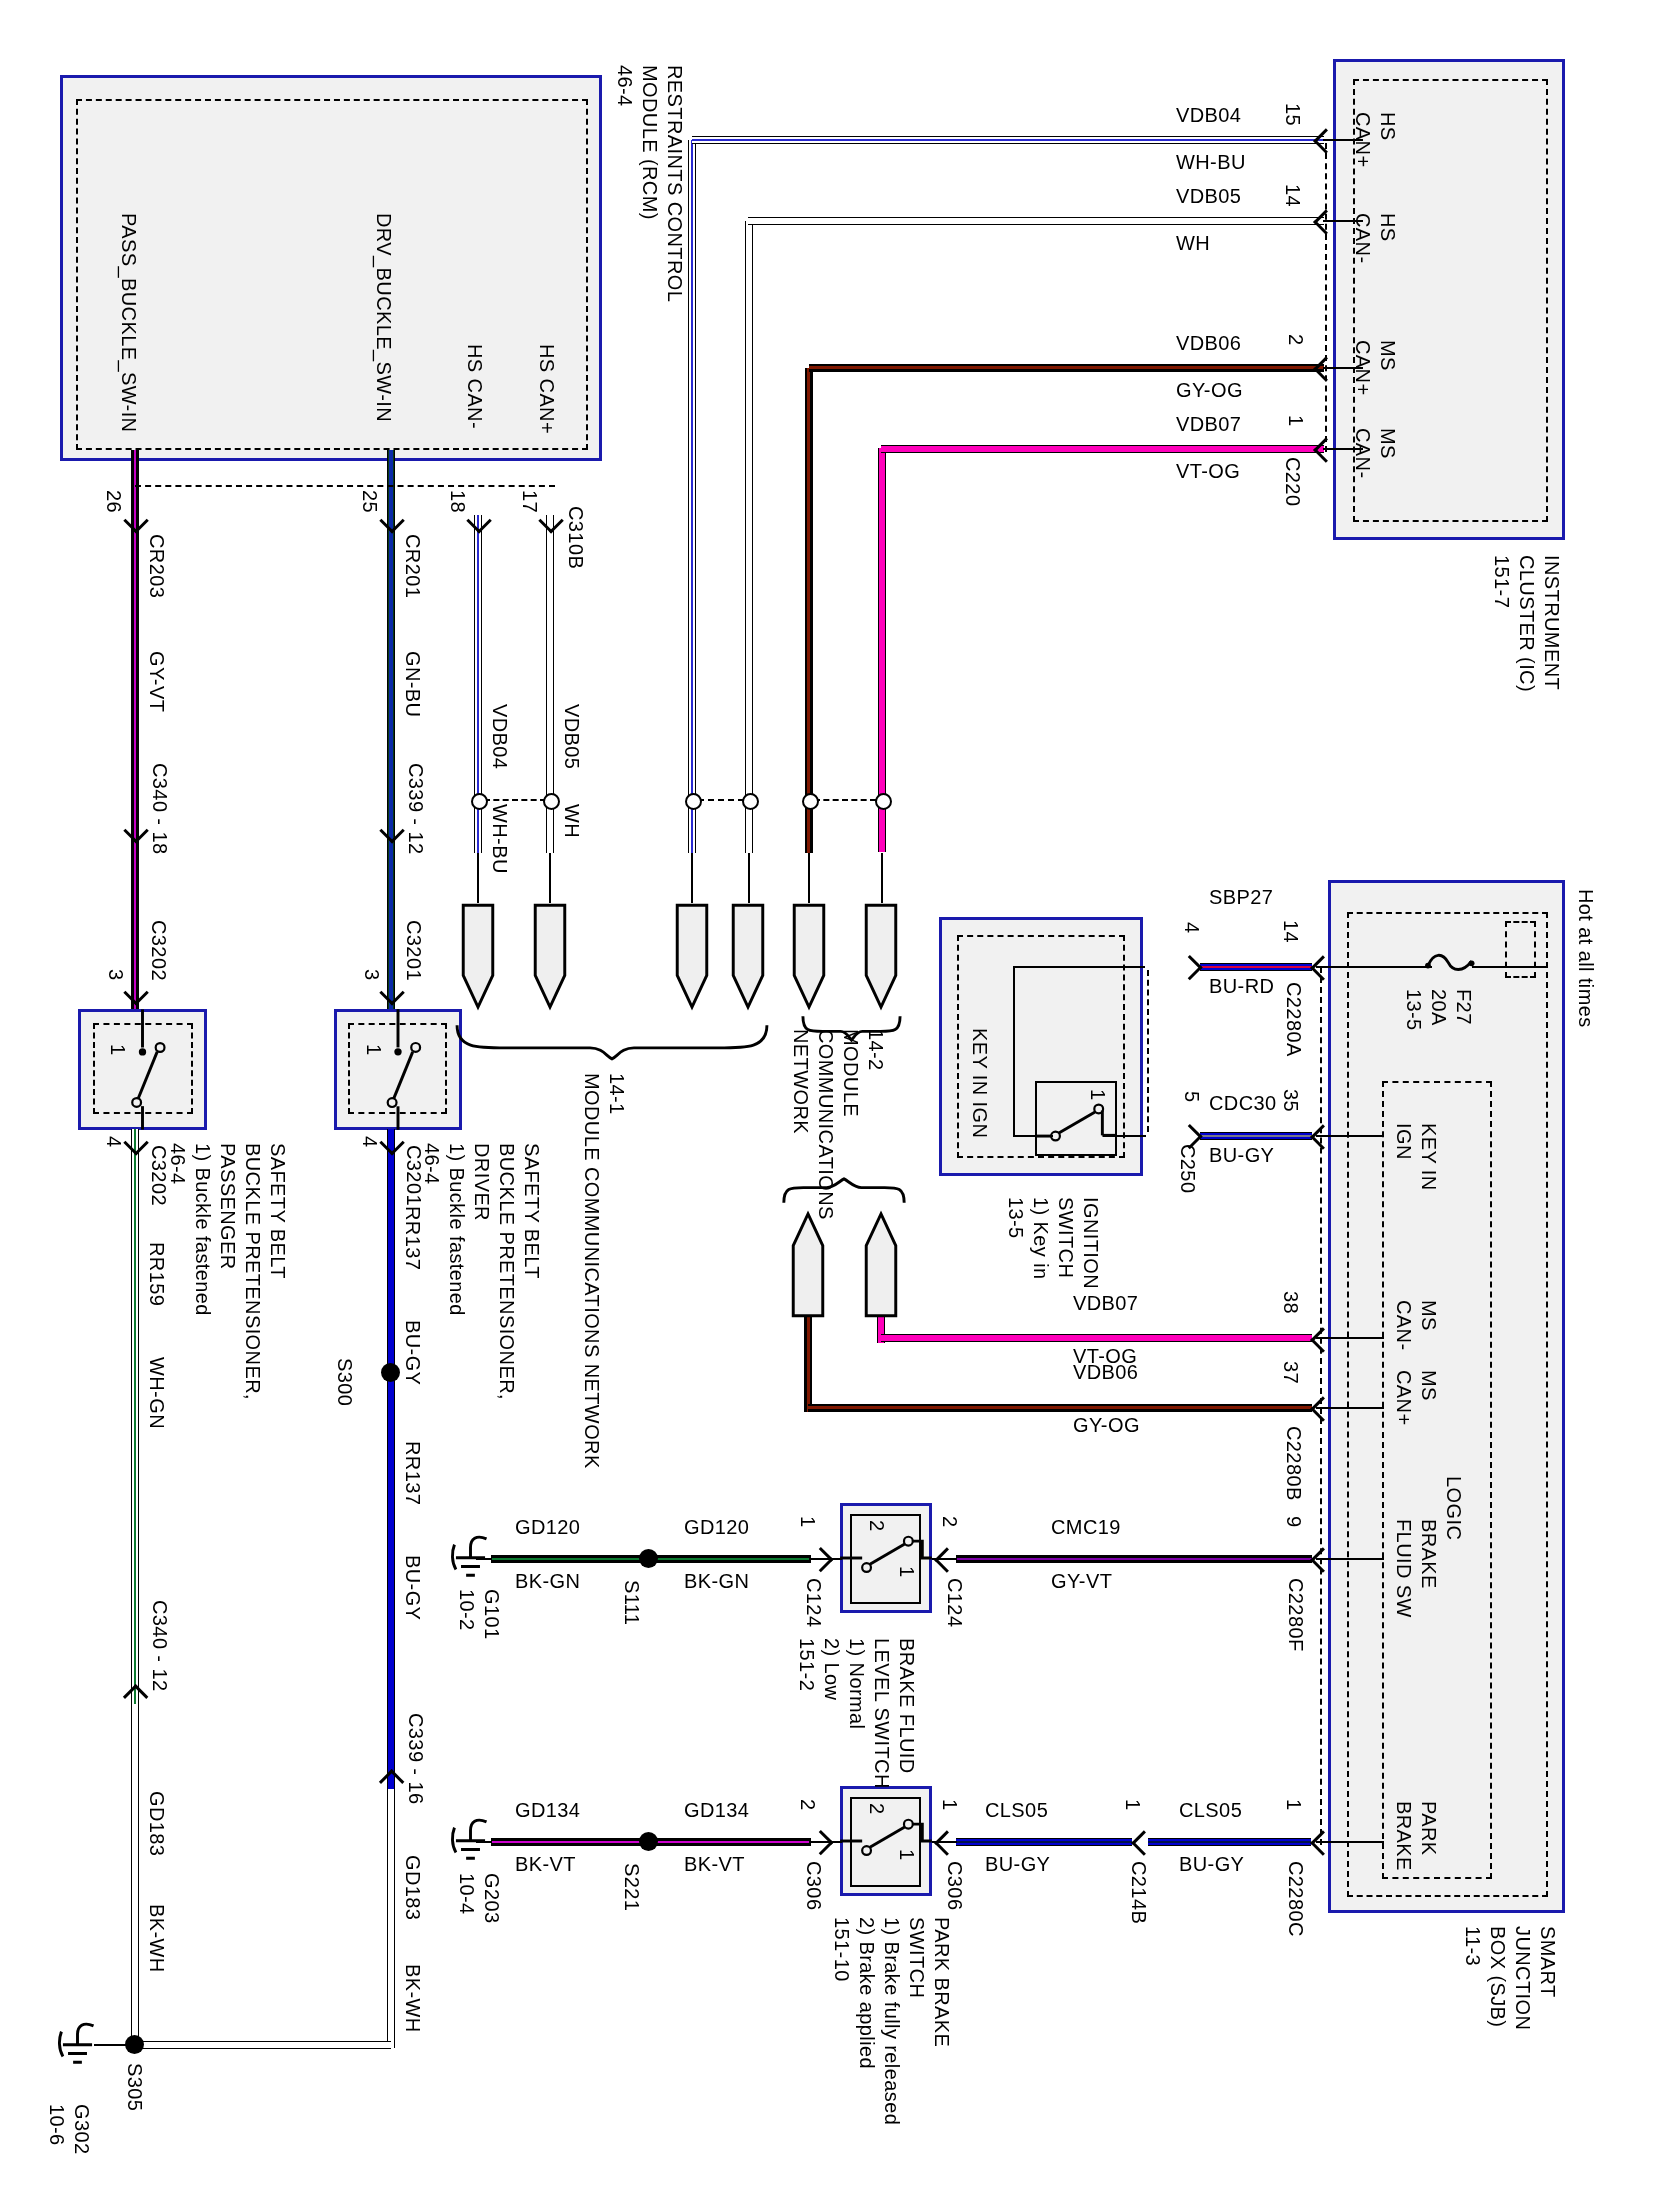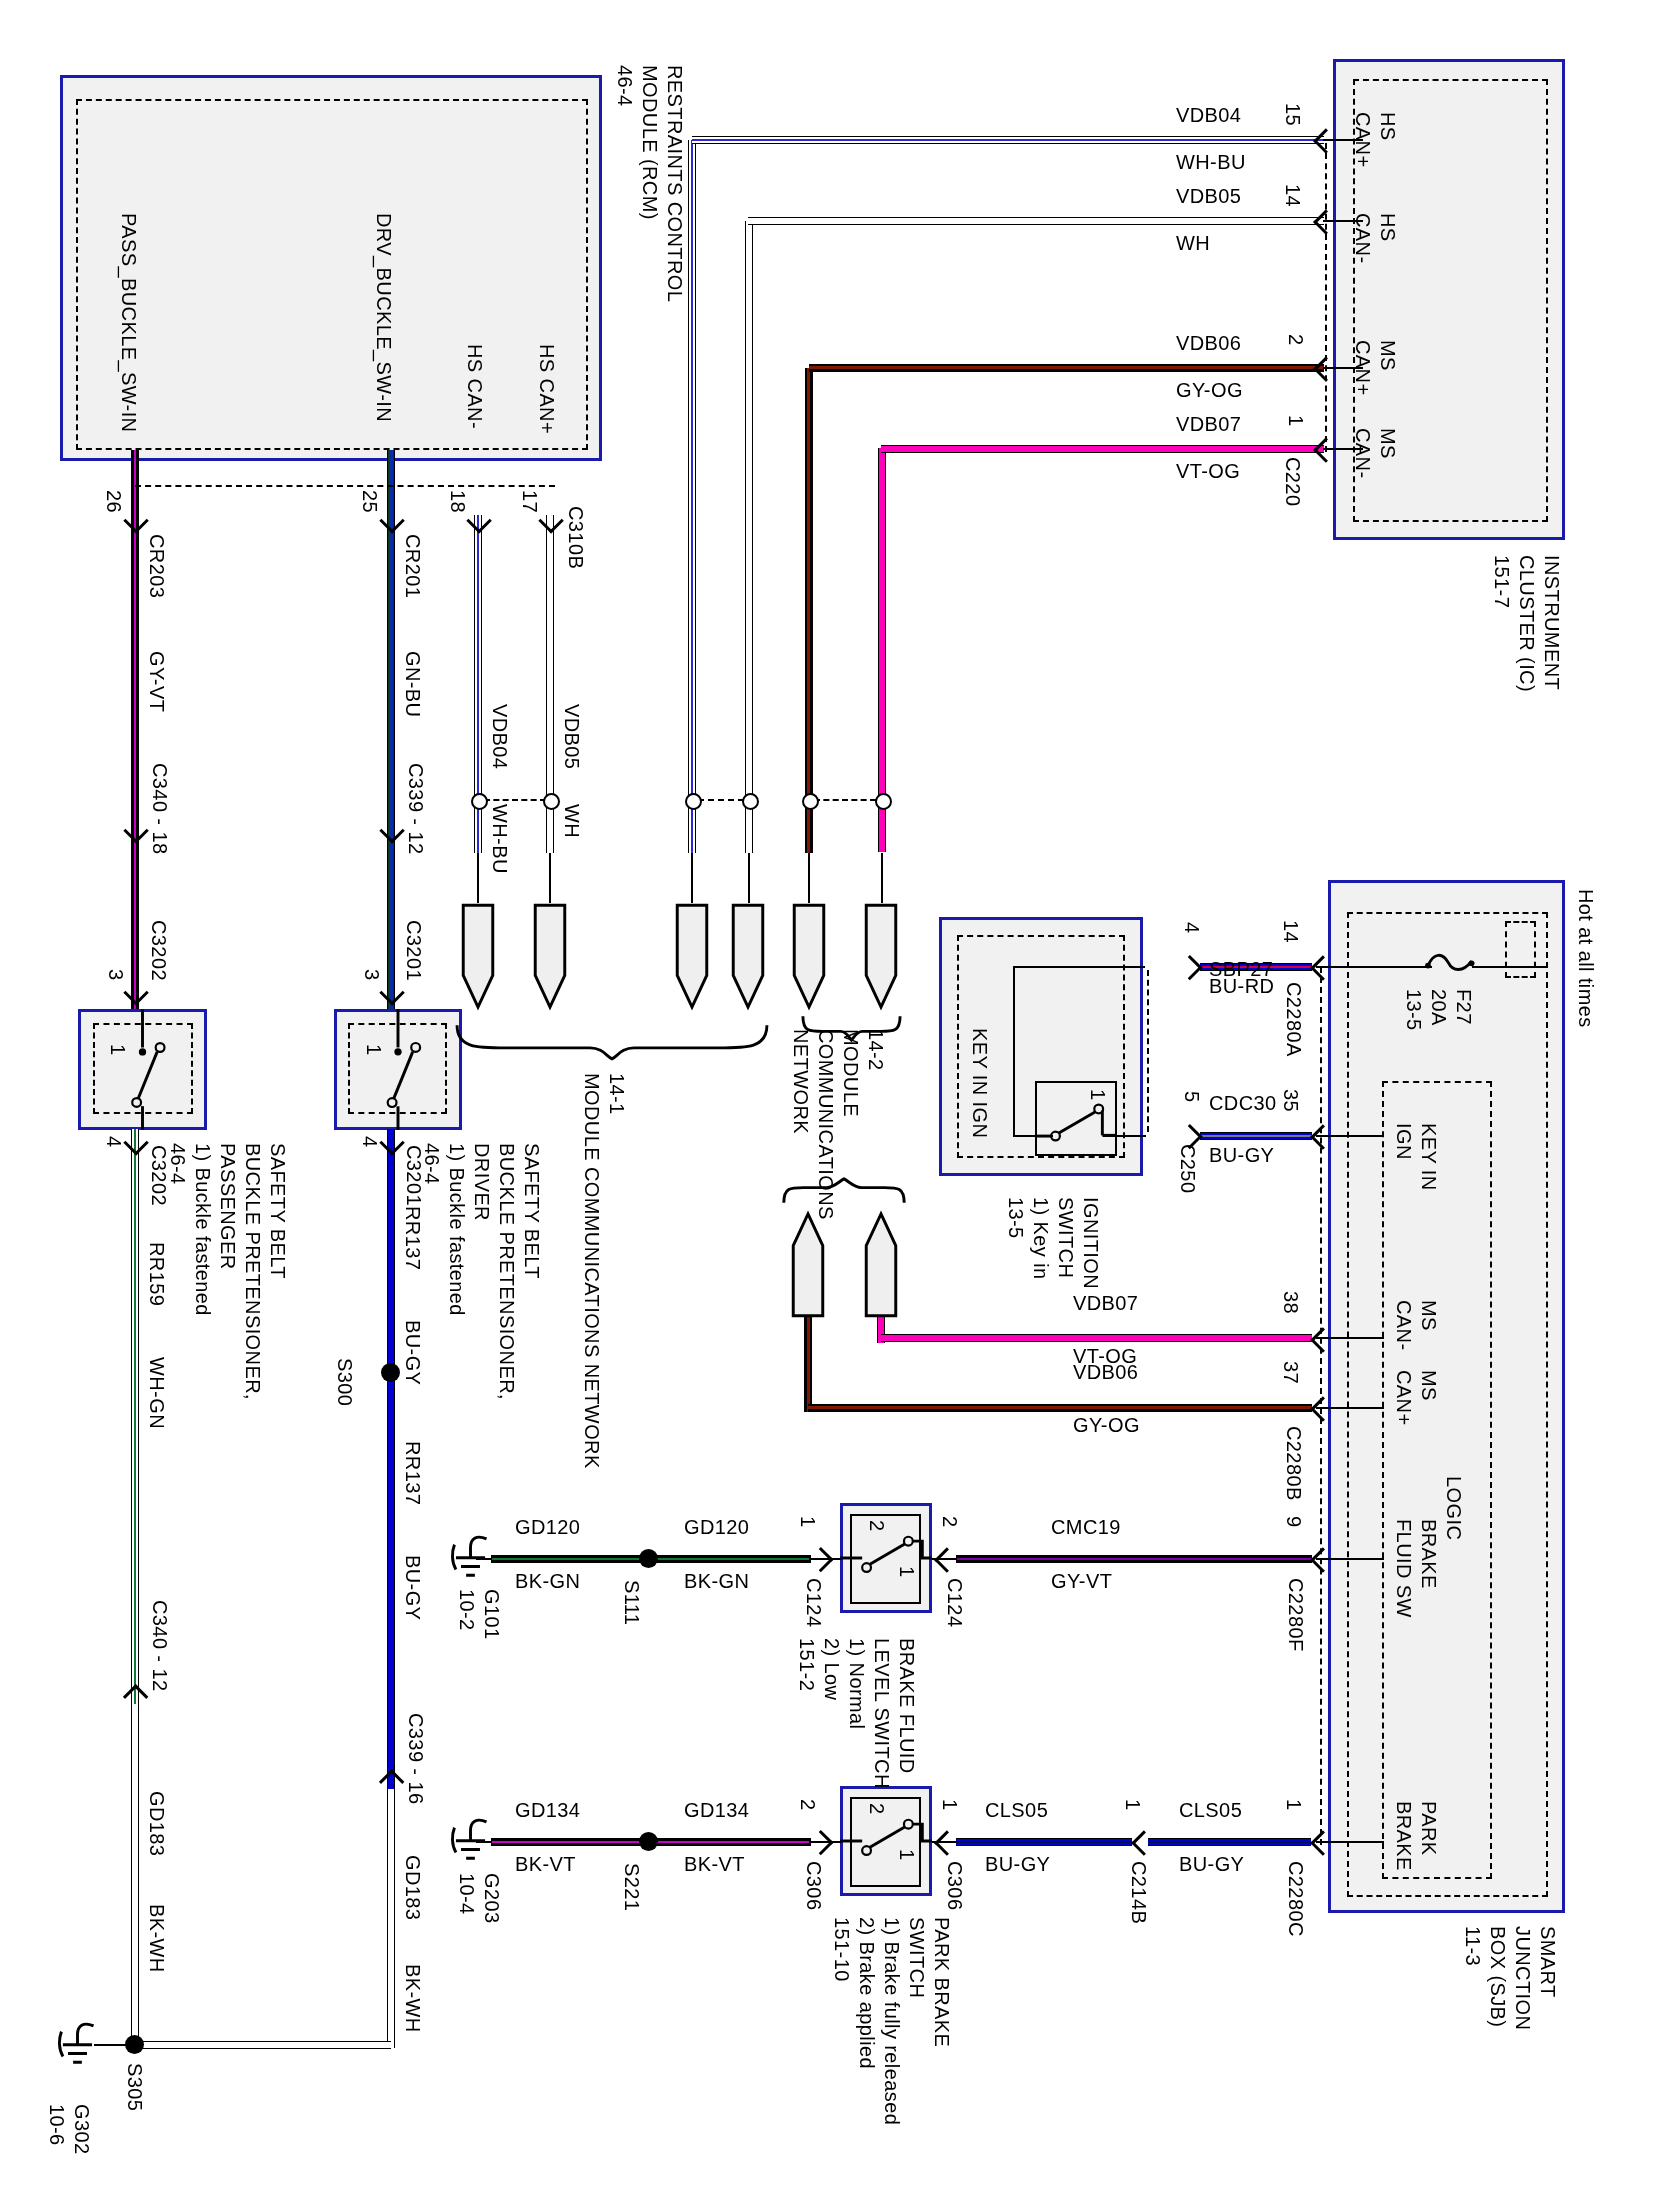--- a/index.html
+++ b/index.html
@@ -362,21 +362,21 @@
   <div class="vl" style="left:967px;top:1028px">KEY IN IGN</div>
   <div class="vl" style="left:1085px;top:1089px">1</div>
   <div class="vl" style="left:1179px;top:922px">4</div>
   <div class="vl" style="left:1179px;top:1091px">5</div>
   <div class="vl" style="left:1175px;top:1144px">C250</div>
   <div class="vl" style="right:551px;top:1197px">IGNITION
 SWITCH
 1) Key in
 13-5</div>
 
-  <div class="hl" style="left:1209px;top:958px">SBP27</div>
+  <div class="hl" style="left:1209px;top:886px">SBP27</div>
   <div class="hl" style="left:1209px;top:975px">BU-RD</div>
   <div class="vl" style="left:1278px;top:920px">14</div>
   <div class="vl" style="left:1281px;top:982px">C2280A</div>
   <div class="vl" style="right:178px;top:989px">F27
 20A
 13-5</div>
   <div class="vl" style="left:1573px;top:889px">Hot at all times</div>
   <div class="hl" style="left:1209px;top:1092px">CDC30</div>
   <div class="hl" style="left:1209px;top:1144px">BU-GY</div>
   <div class="vl" style="left:1278px;top:1089px">35</div>

